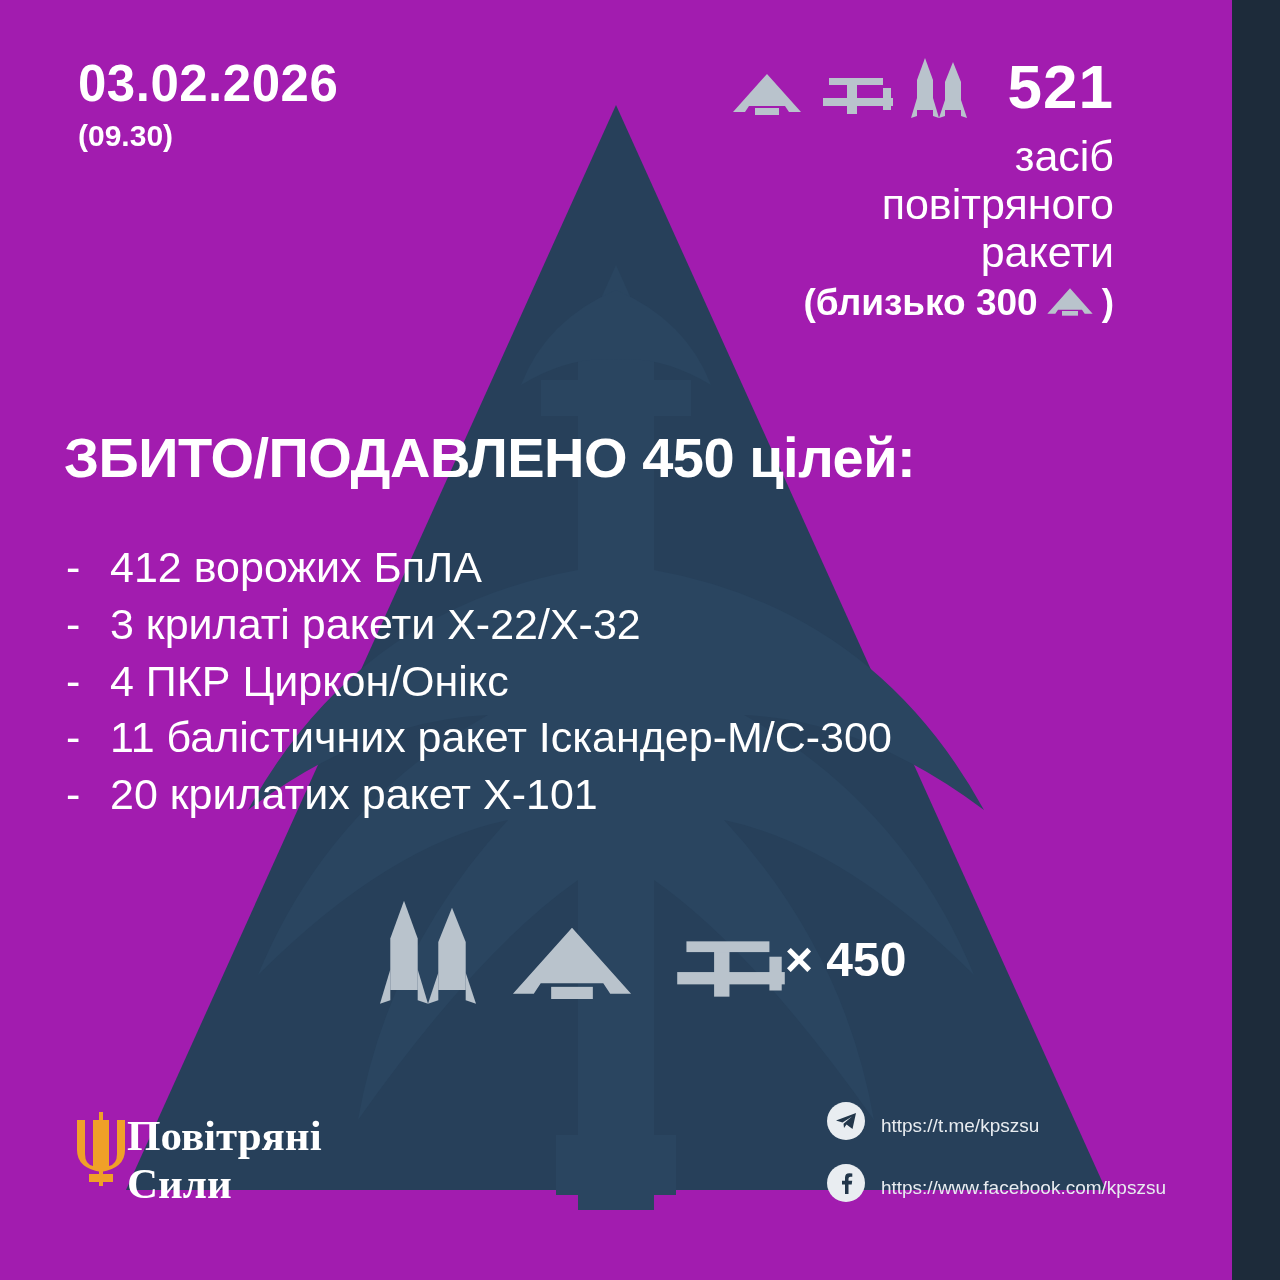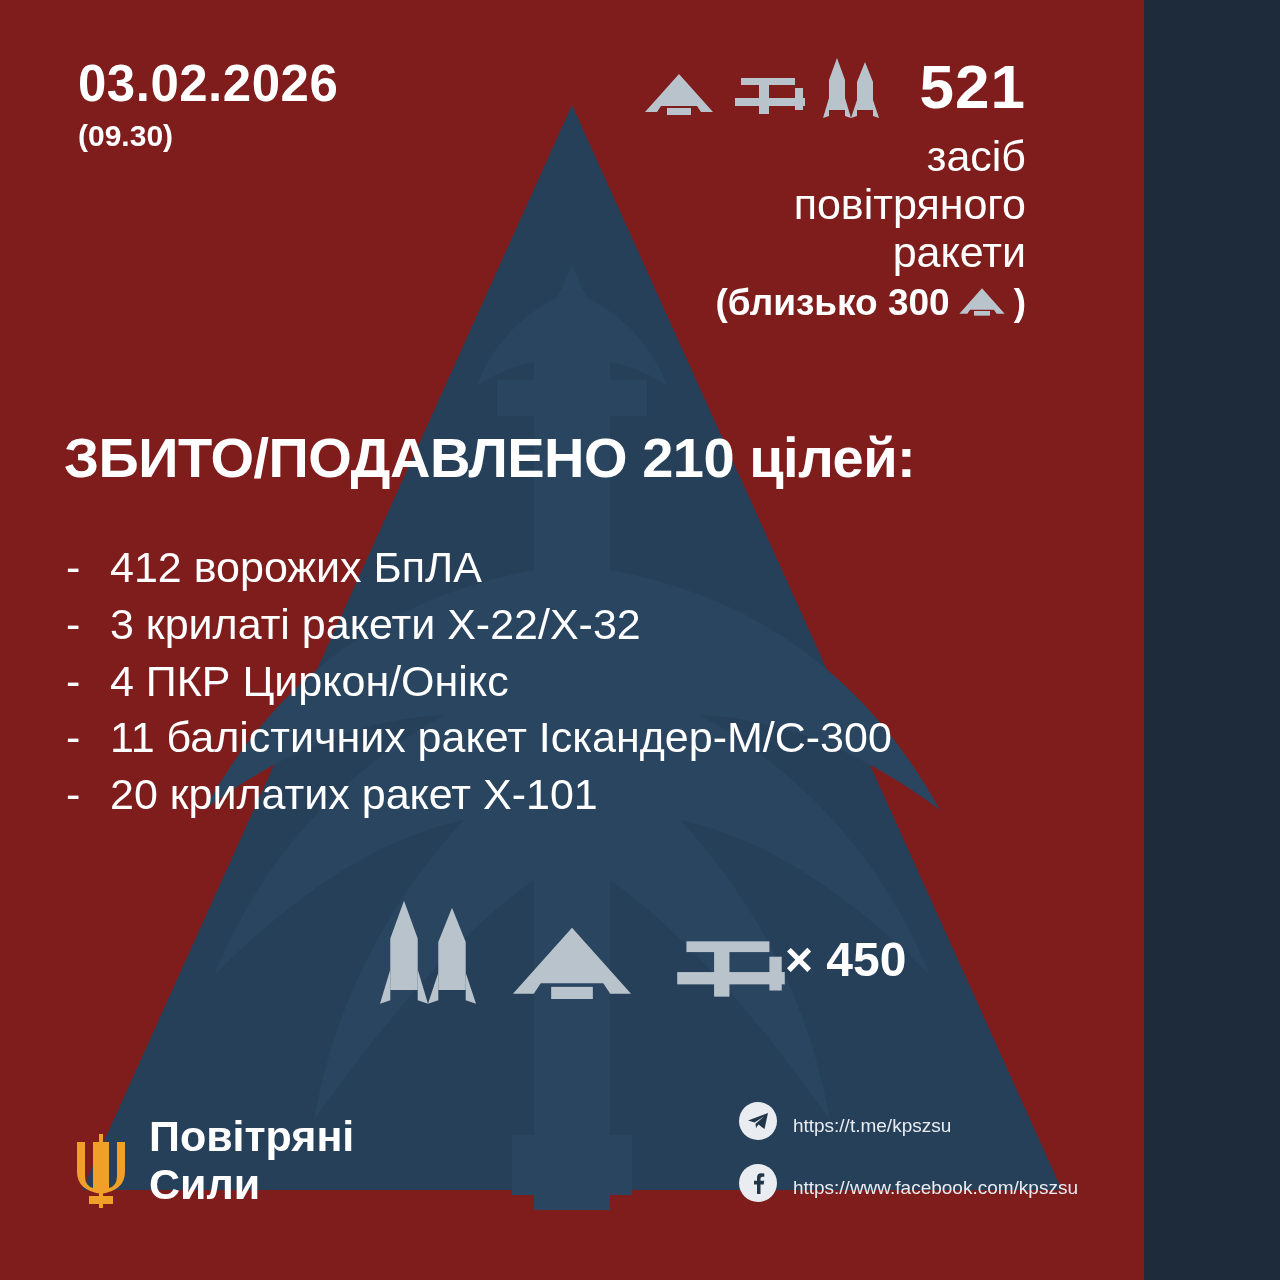--- a/index.html
+++ b/index.html
@@ -9,23 +9,23 @@
   }
   body {
     width: 1280px;
     height: 1280px;
     font-family: "Liberation Sans", sans-serif;
     color: #ffffff;
     overflow: hidden;
   }
   #poster {
     position: relative;
-    width: 1144px;
+    width: 1232px;
     height: 1280px;
-    background: #7f1d1d;
+    background: #a21caf;
     overflow: hidden;
   }
   
   .watermark {
     position: absolute;
     left: 50%;
     top: 50%;
     transform: translate(-50%, -50%);
     width: 1060px;
     height: 1180px;
@@ -142,22 +142,22 @@
     font-weight: bold;
     text-align: right;
   }
 
   
   .brand {
     position: absolute;
     left: 75px;
     bottom: 72px;
     display: flex;
-    align-items: flex-end;
-    gap: 22px;
+    align-items: flex-start;
+    font-family: Liberation Serif, serif;
   }
   .brand-text {
     font-size: 43px;
     font-weight: bold;
     line-height: 1.12;
   }
 
   .links {
     position: absolute;
     right: 66px;
@@ -247,21 +247,21 @@
     <div class="tr-approx">
       <span>(близько 300</span>
       <svg width="52" height="32" viewBox="0 0 76 48" aria-hidden="true">
         <path d="M38 2 L72 40 L60 40 L56 34 L20 34 L16 40 L4 40 Z" fill="#b9c3cc"></path>
         <rect x="26" y="36" width="24" height="7" fill="#b9c3cc"></rect>
       </svg>
       <span>)</span>
     </div>
   </div>
 
-  <div class="headline">ЗБИТО/ПОДАВЛЕНО 210 цілей:</div>
+  <div class="headline">ЗБИТО/ПОДАВЛЕНО 450 цілей:</div>
 
   <div class="list">
     <div class="list-item">
       <span class="dash">-</span><span>412 ворожих БпЛА</span>
     </div>
     <div class="list-item">
       <span class="dash">-</span><span>3 крилаті ракети Х-22/Х-32</span>
     </div>
     <div class="list-item">
       <span class="dash">-</span><span>4 ПКР Циркон/Онікс</span>

